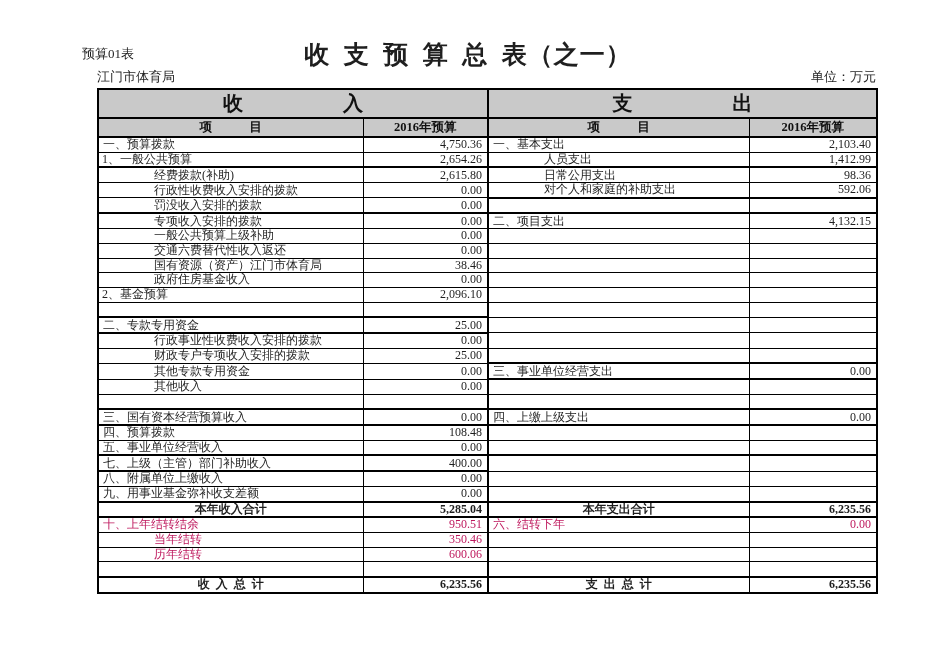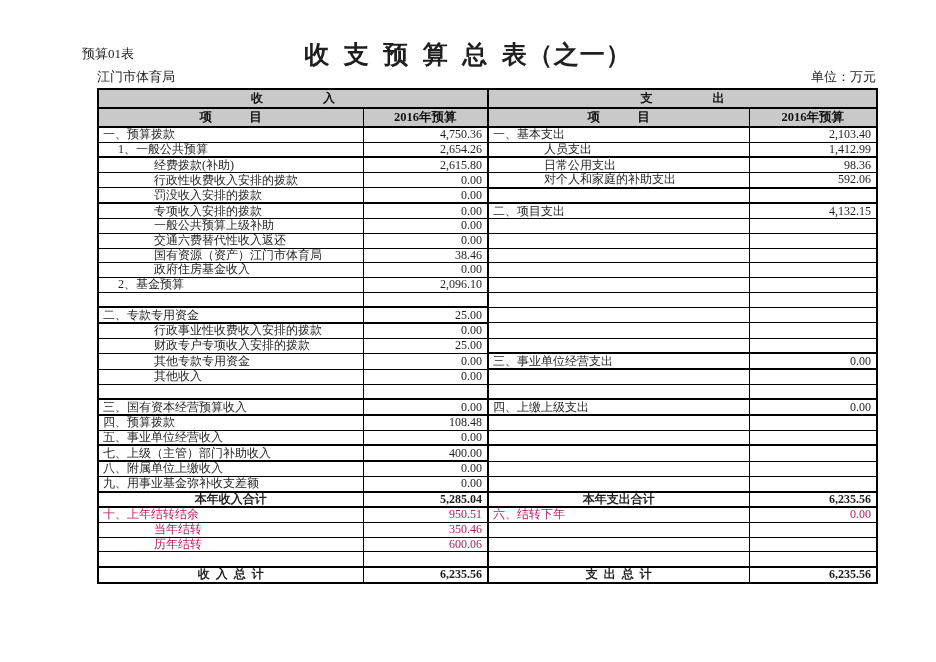--- a/index.html
+++ b/index.html
@@ -15,26 +15,26 @@
   .subheader {
     position:absolute; left:97px; width:779px; top:68px;
     display:flex; justify-content:space-between; font-size:13px;
   }
   table.budget {
     position:absolute; left:97px; top:88px; width:779px;
     border-collapse:collapse; table-layout:fixed; border:2px solid #000;
   }
   th, td { border:1px solid #000; overflow:hidden; white-space:nowrap; padding:0; }
   thead th { background:#c9c9c9; font-weight:bold; color:#111; }
-  tr.h1 th { font-size:12px; height:14px; border-bottom-width:2px;margin-left:24px; }
+  tr.h1 th { font-size:20px; height:14px; border-bottom-width:2px;margin-left:24px; }
   tr.h2 th { font-size:12.5px; height:14px; border-bottom-width:2px; }
   tbody td { height:13.7px; font-size:12px; line-height:1.1; }
   td.lbl { text-align:left; }
   td.ind0 { padding-left:4px; }
-  td.ind1 { padding-left:19px; }
+  td.ind1 { padding-left:3px; }
   td.ind2 { padding-left:55px; }
   td.val { text-align:right; padding-right:5px; }
   td.total { font-weight:bold;padding-left:38px; }
   td.lbl.total { text-align:center; padding-left:0; }
   td.muted { color:#be185d; }
   .tt { border-top-width:2px; }
   .mid { border-left-width:2px; }
 </style>
 </head>
 <body>

